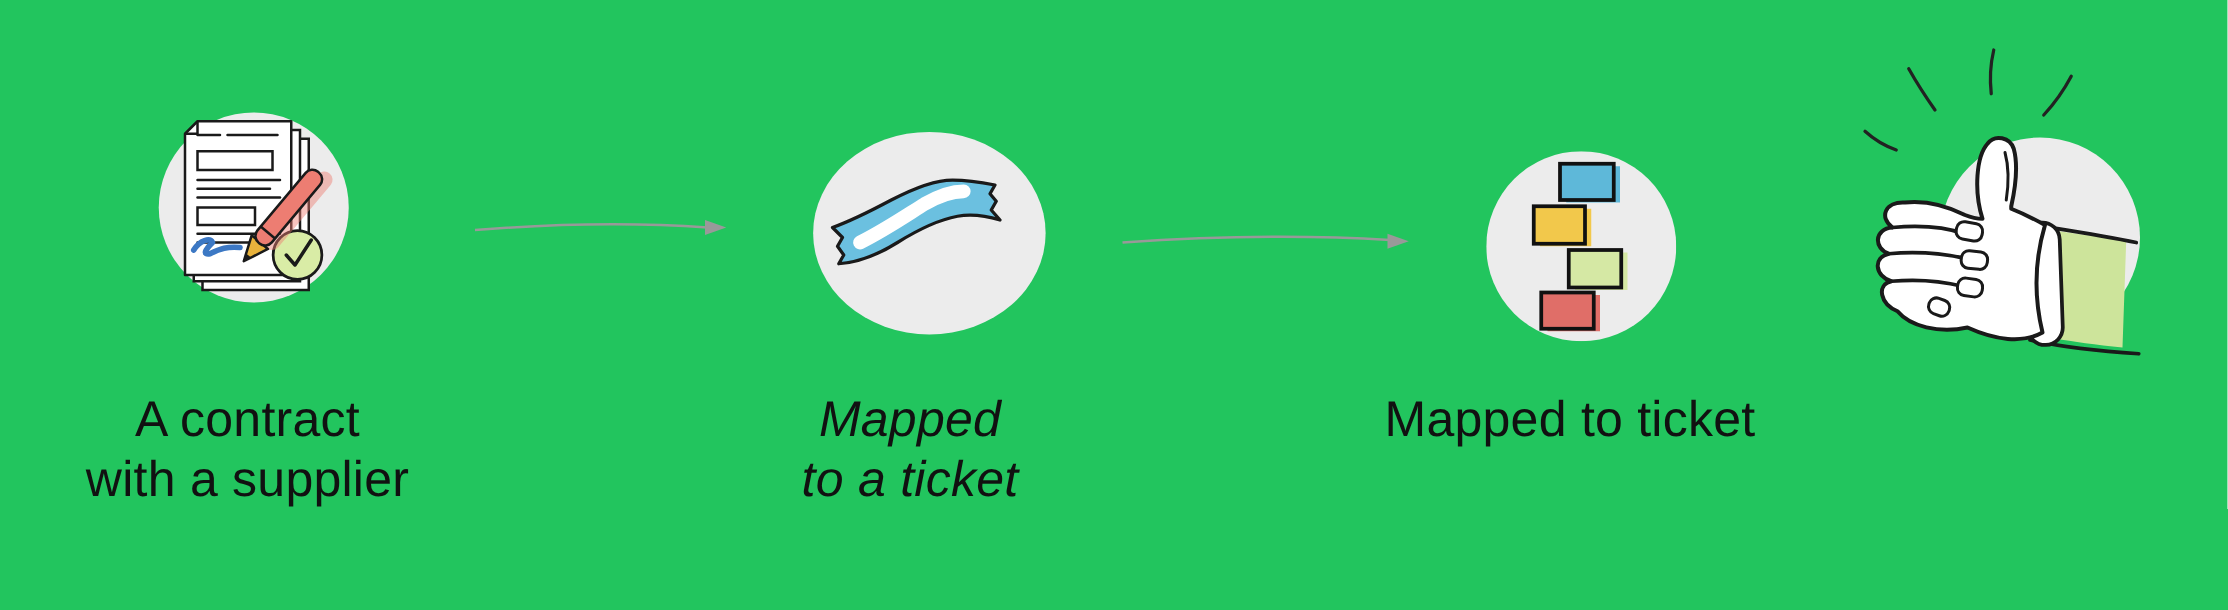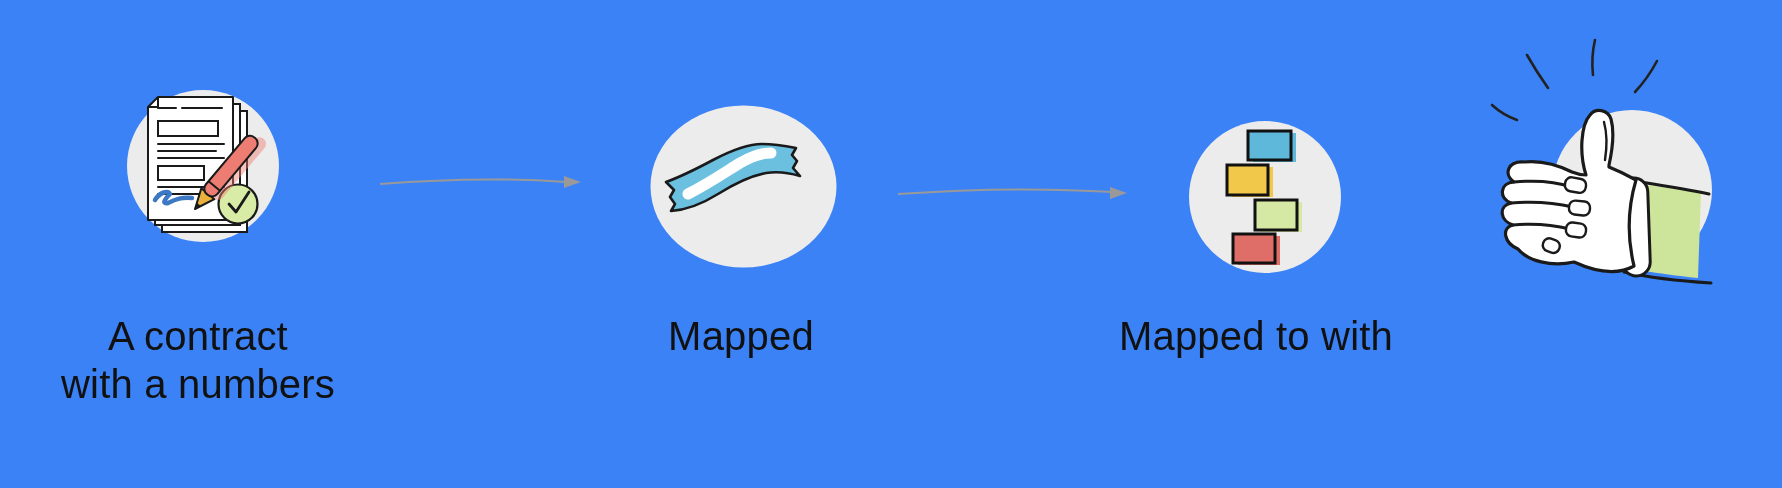--- a/index.html
+++ b/index.html
@@ -1,17 +1,17 @@
 <!DOCTYPE html>
 <html><head>
 <meta charset="utf-8">
 <style>
   html,body { margin:0; padding:0; background:#ffffff; }
   .canvas {
-    position:relative; width:1782px; height:488px; background:#3b82f6;
+    position:relative; width:1782px; height:488px; background:#22c55e;
     font-family:"Liberation Sans", sans-serif; overflow:hidden;
   }
   .abs { position:absolute; }
   .caption {
     position:absolute; top:312px; width:360px;
     font-size:40px; line-height:48px; color:#111111;
     text-align:center; letter-spacing:0.2px;
   }
   .cap-line { white-space:nowrap; }
 </style>
@@ -130,24 +130,25 @@
     <g fill="#ffffff" stroke="#1a1a1a" stroke-width="2.4">
       <rect x="110" y="163" width="21" height="14" rx="6" transform="rotate(10 120 170)"></rect>
       <rect x="114" y="186" width="21" height="14" rx="6" transform="rotate(6 124 193)"></rect>
       <rect x="111" y="208" width="20" height="14" rx="6" transform="rotate(8 121 215)"></rect>
       <rect x="88" y="224" width="17" height="13" rx="6" transform="rotate(20 96 230)"></rect>
     </g>
   </svg>
 
   <div class="caption" style="left:18px;">
     <div class="cap-line">A contract</div>
-    <div class="cap-line">with a numbers</div>
+    <div class="cap-line">with a supplier</div>
   </div>
 
-  <div class="caption" style="left:561px;">
+  <div class="caption" style="left:548px;font-style:italic;">
     <div class="cap-line">Mapped</div>
+    <div class="cap-line">to a ticket</div>
   </div>
 
   <div class="caption" style="left:1076px;">
-    <div class="cap-line">Mapped to with</div>
+    <div class="cap-line">Mapped to ticket</div>
   </div>
 
 </div>
 
 </body></html>

